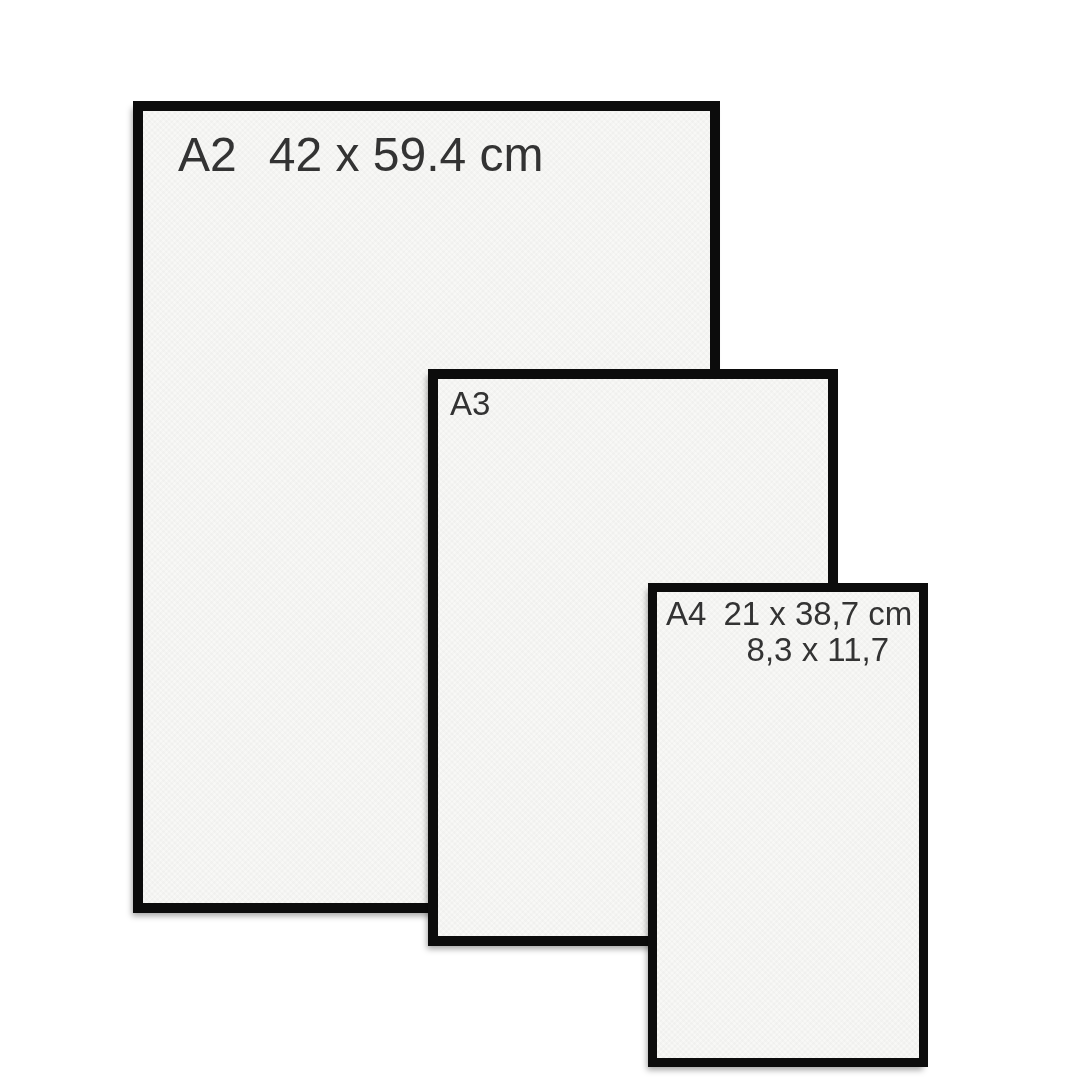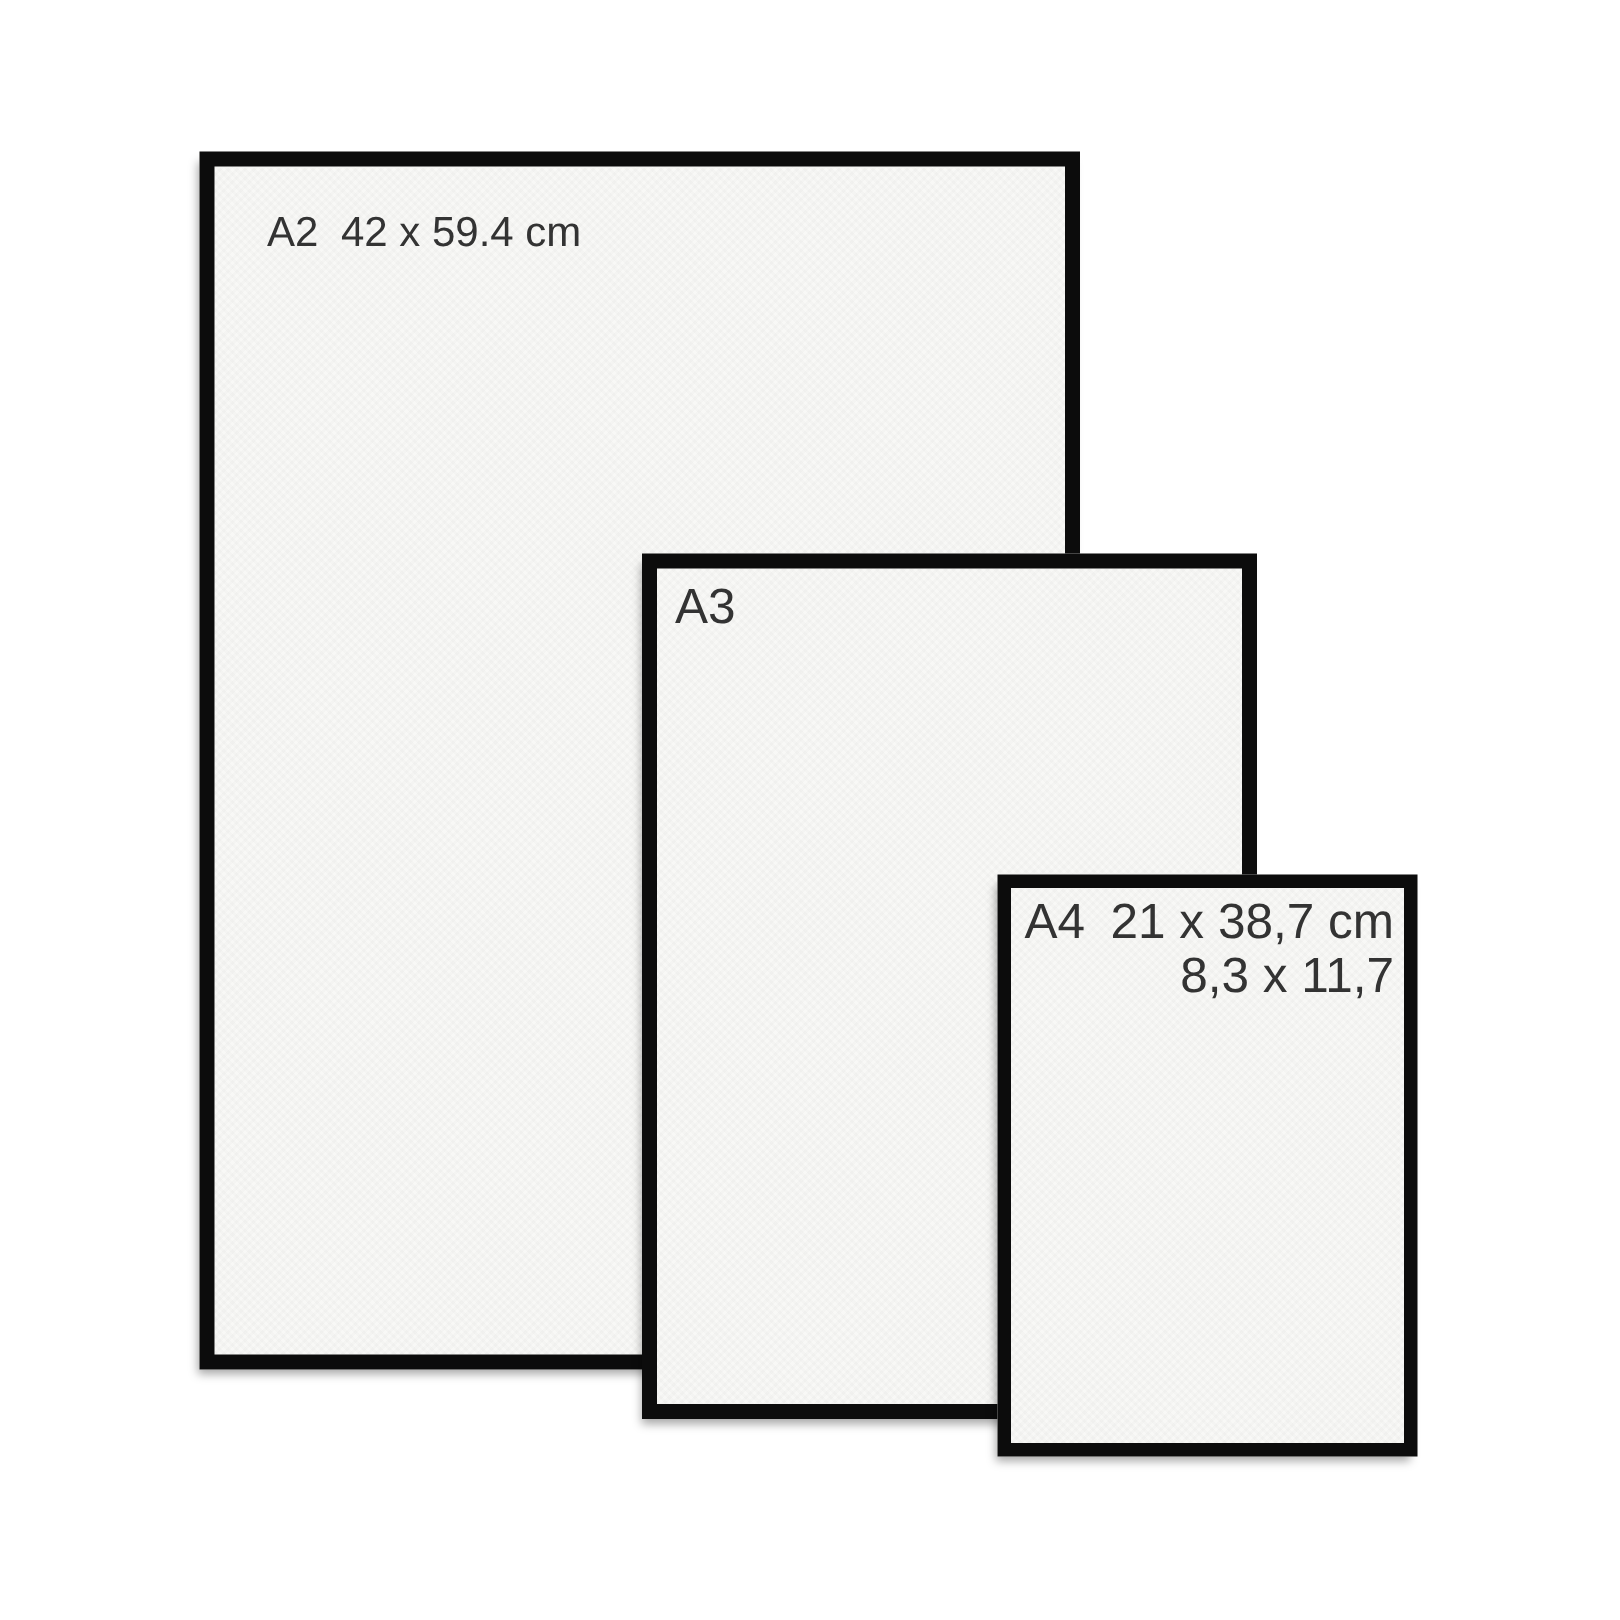--- a/index.html
+++ b/index.html
@@ -21,34 +21,34 @@
     border: 10px solid var(--frame-border, #0c0c0c);
     background-color: var(--paper, #f8f8f6);
     
     background-image:
       repeating-linear-gradient(45deg,  rgba(0,0,0,0.015) 0 2px, rgba(255,255,255,0) 2px 4px),
       repeating-linear-gradient(-45deg, rgba(0,0,0,0.015) 0 2px, rgba(255,255,255,0) 2px 4px);
     box-shadow: -3px 5px 6px -2px rgba(0,0,0,0.35);
   }
   .frame-a2 { left: 133px; top: 101px; width: 587px; height: 812px; z-index: 1; }
   .frame-a3 { left: 428px; top: 369px; width: 410px; height: 577px; z-index: 2; }
-  .frame-a4 { left: 665px; top: 583px; width: 280px; height: 388px; z-index: 3; border-width: 9px; }
+  .frame-a4 { left: 648px; top: 583px; width: 280px; height: 484px; z-index: 3; border-width: 9px; }
 
   .label-row {
     display: flex;
     align-items: flex-start;
     color: var(--text, #333333);
     white-space: nowrap;
   }
   .dims {
     display: flex;
     flex-direction: column;
-    align-items: flex-end;
+    align-items: center;
   }
-  .frame-a2 .label-row { margin: 26px 0 0 35px; font-size: 28px; line-height: 36px; gap: 15px; }
+  .frame-a2 .label-row { margin: 26px 0 0 35px; font-size: 48px; line-height: 36px; gap: 32px; }
   .frame-a3 .label-row { margin: 7px  0 0 12px; font-size: 33px; line-height: 35px; gap: 31px; }
   .frame-a4 .label-row { margin: 4px  0 0 9px;  font-size: 33px; line-height: 36px; gap: 17px; }
 </style>
 </head>
 <body>
 
 <div class="stage">
 
   <div class="frame frame-a2">
     <div class="label-row">

